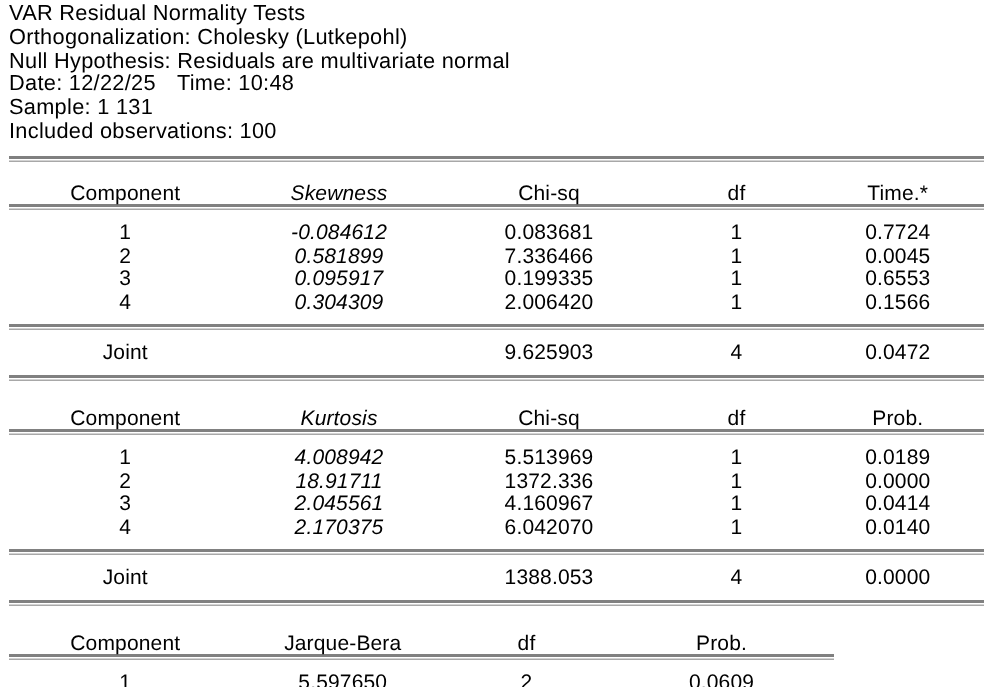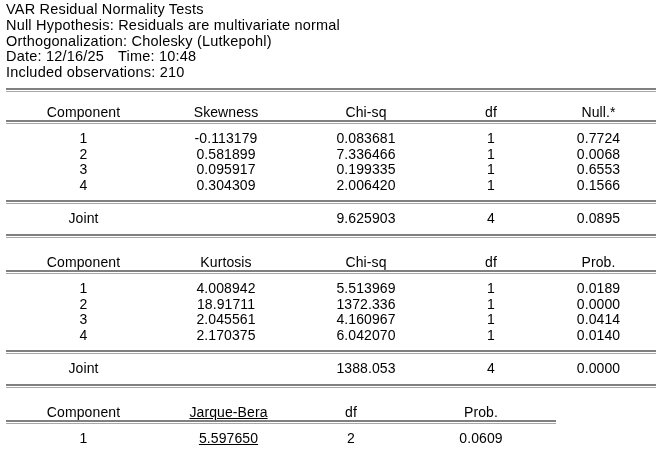--- a/index.html
+++ b/index.html
@@ -55,81 +55,82 @@
     font-weight: normal;
     text-align: center;
     white-space: nowrap;
     height: 15.5px;
   }
   table.stat th { font-weight: normal; }
 
   
   .t5 { width: 650px; }
   .t5 .c-comp { width: 155px; }
-  .t5 .c-stat { width: 130px; }
+  .t5 .c-stat { width: 130px; font-style: italic; }
   .t5 .c-chi  { width: 150px; }
   .t5 .c-df   { width: 100px; }
   .t5 .c-prob { width: 115px; }
 
   
   .t4 { width: 550px; }
   .t4 .c-comp { width: 155px; }
-  .t4 .c-stat { width: 135px; text-decoration: underline; }
+  .t4 .c-stat { width: 135px; }
   .t4 .c-df   { width: 110px; }
   .t4 .c-prob { width: 150px; }
 
   .spacer-sm { height: 7px; }
   .spacer-md { height: 13px; }
   .spacer-lg { height: 17px; }
 </style>
 </head>
 <body>
 
 <div class="page">
 
   <div class="header-block">
     <span class="header-line">VAR Residual Normality Tests</span>
+    <span class="header-line">Orthogonalization: Cholesky (Lutkepohl)</span>
     <span class="header-line">Null Hypothesis: Residuals are multivariate normal</span>
-    <span class="header-line">Orthogonalization: Cholesky (Lutkepohl)</span>
-    <span class="header-line"><span>Date: 12/16/25</span><span class="hdr-gap"></span><span>Time: 10:48</span></span>
-    <span class="header-line">Included observations: 210</span>
+    <span class="header-line"><span>Date: 12/22/25</span><span class="hdr-gap"></span><span>Time: 10:48</span></span>
+    <span class="header-line">Sample: 1 131</span>
+    <span class="header-line">Included observations: 100</span>
   </div>
 
   <div class="spacer-sm"></div>
   <div class="rule-double rule-w-full"></div>
 
   <div class="spacer-md"></div>
   <table class="stat t5">
     <thead>
       <tr>
         <th class="c-comp">Component</th>
         <th class="c-stat">Skewness</th>
         <th class="c-chi">Chi-sq</th>
         <th class="c-df">df</th>
-        <th class="c-prob">Null.*</th>
+        <th class="c-prob">Time.*</th>
       </tr>
     </thead>
   </table>
   <div class="rule-double rule-w-full"></div>
   <div class="spacer-sm"></div>
   <table class="stat t5">
     <tbody>
       <tr>
         <td class="c-comp">1</td>
-        <td class="c-stat">-0.113179</td>
+        <td class="c-stat">-0.084612</td>
         <td class="c-chi">0.083681</td>
         <td class="c-df">1</td>
         <td class="c-prob">0.7724</td>
       </tr>
       <tr>
         <td class="c-comp">2</td>
         <td class="c-stat">0.581899</td>
         <td class="c-chi">7.336466</td>
         <td class="c-df">1</td>
-        <td class="c-prob">0.0068</td>
+        <td class="c-prob">0.0045</td>
       </tr>
       <tr>
         <td class="c-comp">3</td>
         <td class="c-stat">0.095917</td>
         <td class="c-chi">0.199335</td>
         <td class="c-df">1</td>
         <td class="c-prob">0.6553</td>
       </tr>
       <tr>
         <td class="c-comp">4</td>
@@ -143,21 +144,21 @@
   <div class="spacer-sm"></div>
   <div class="rule-double rule-w-full"></div>
   <div class="spacer-sm"></div>
   <table class="stat t5">
     <tbody>
       <tr>
         <td class="c-comp">Joint</td>
         <td class="c-stat"></td>
         <td class="c-chi">9.625903</td>
         <td class="c-df">4</td>
-        <td class="c-prob">0.0895</td>
+        <td class="c-prob">0.0472</td>
       </tr>
     </tbody>
   </table>
   <div class="spacer-sm"></div>
   <div class="rule-double rule-w-full"></div>
 
   <div class="spacer-lg"></div>
   <table class="stat t5">
     <thead>
       <tr>

